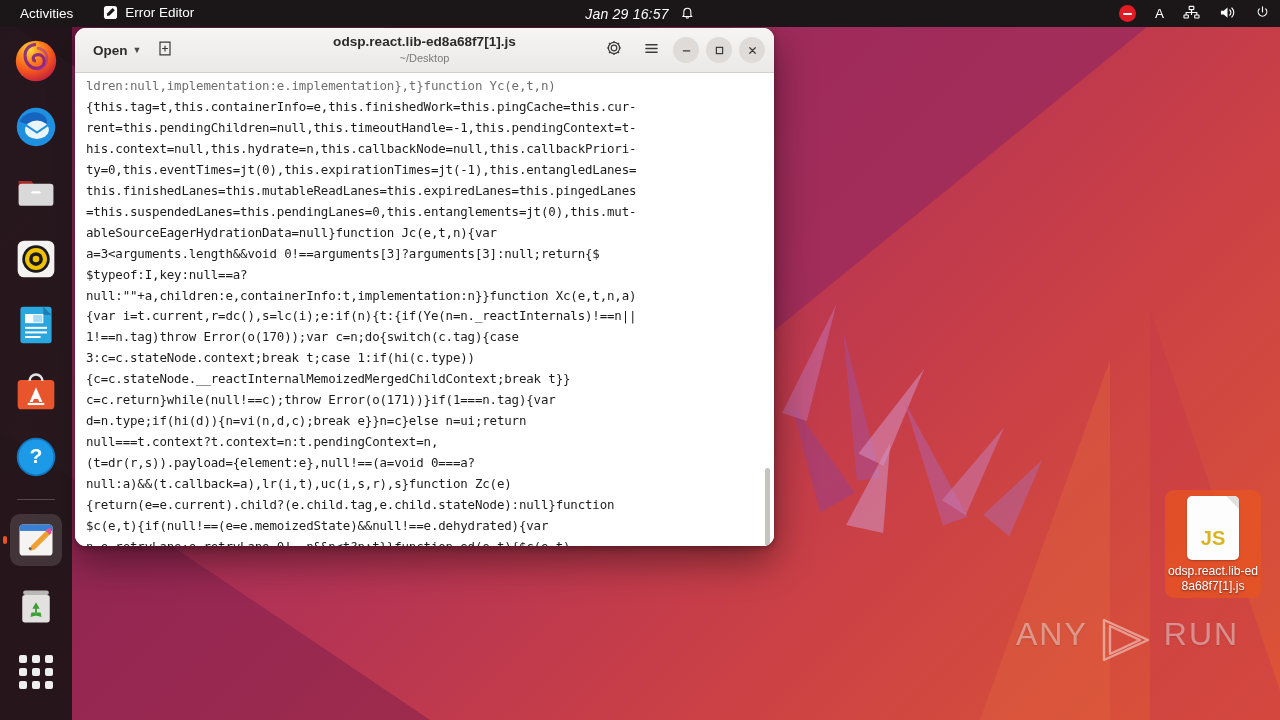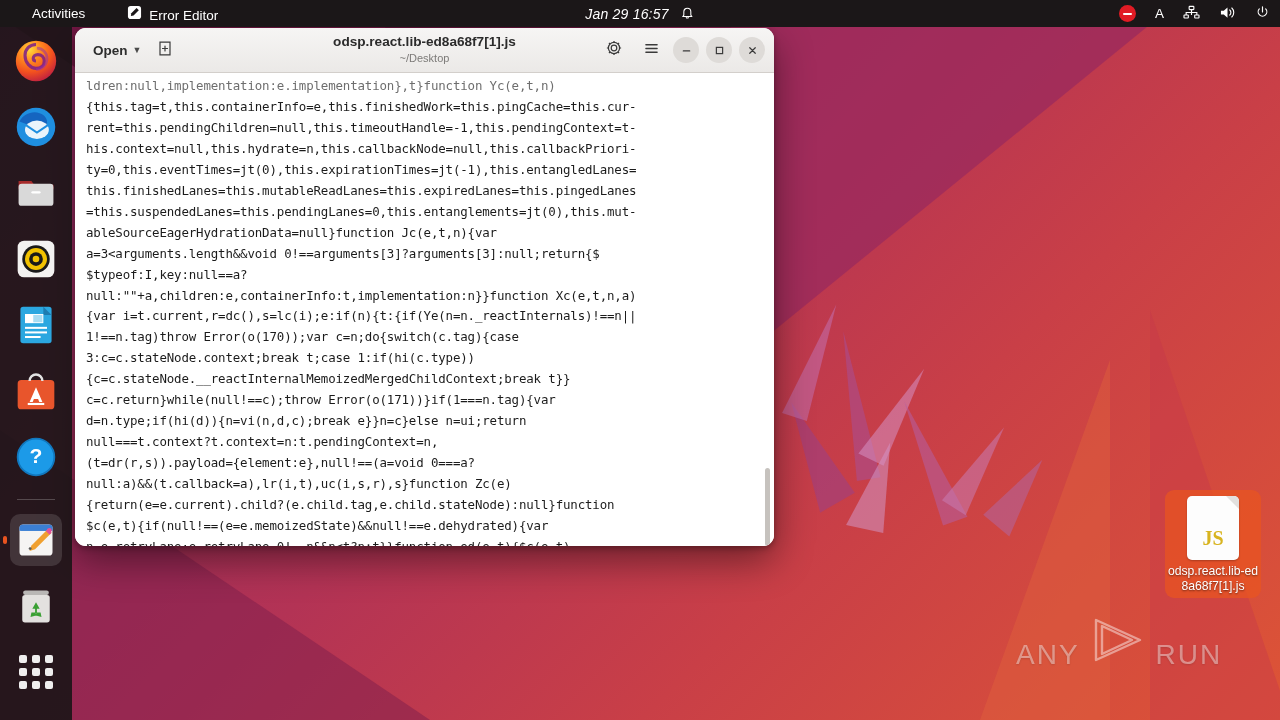--- a/index.html
+++ b/index.html
@@ -93,21 +93,21 @@
   
   #topbar {
     position: absolute; left: 0; top: 0; width: 1280px; height: 27px;
     background: #1b1718;
     color: #ffffff;
     display: flex; align-items: center;
     font-size: 13.5px;
     z-index: 40;
   }
   .tb-left { display: flex; align-items: center; gap: 18px; padding-left: 14px; }
-  .tb-item { display: flex; align-items: flex-end; gap: 7px; padding: 3px 6px; border-radius: 4px; color: #ffffff; margin-left: 12px; }
+  .tb-item { display: flex; align-items: flex-start; gap: 7px; padding: 3px 6px; border-radius: 4px; color: #ffffff; }
   .tb-center { position: absolute; left: 50%; transform: translateX(-50%);
                display: flex; align-items: center; gap: 12px; }
   .tb-clock { letter-spacing: .2px; font-size: 14px; font-style: italic; }
   .tb-right { position: absolute; right: 10px; display: flex; align-items: center; gap: 19px; }
   .dnd-dot {
     width: 17px; height: 17px; border-radius: 50%;
     background: #e01b24; display: flex; align-items: center; justify-content: center;
   }
   .dnd-dot i { display: block; width: 9px; height: 2px; background: #fff; border-radius: 1px; }
   .kbd-a { font-size: 13.5px; color: #fff; }
@@ -223,35 +223,35 @@
   .js-page {
     width: 52px; height: 64px; background: #fdfdfd; border-radius: 5px;
     position: relative; display: flex; align-items: center; justify-content: center;
     box-shadow: 0 1px 2px rgba(0,0,0,.25);
   }
   .js-page::after {
     content: ""; position: absolute; right: 0; top: 0;
     border-left: 13px solid transparent; border-top: 13px solid #e2e0de;
     border-top-right-radius: 5px;
   }
-  .js-text { font-family: Liberation Serif, serif; font-weight: bold; font-size: 20px; color: #d8b420; margin-top: 20px; }
+  .js-text { font-family: Liberation Sans, sans-serif; font-weight: bold; font-size: 20px; color: #d8b420; margin-top: 20px; }
   .desk-label {
     margin-top: 4px; font-size: 12.2px; color: #ffffff; text-align: center;
     line-height: 15px; text-shadow: 0 1px 2px rgba(0,0,0,.55);
     word-break: break-all; width: 94px;
   }
   #desk-home { left: 1165px; top: 612px; }
   .home-ico { width: 50px; height: 46px; }
   #desk-home .desk-label { word-break: normal; }
 
   
   #watermark {
     position: absolute; left: 1016px; top: 616px;
-    display: flex; align-items: flex-end; gap: 8px;
-    font-size: 28px; letter-spacing: 2px;
+    display: flex; align-items: flex-start; gap: 8px;
+    font-size: 32px; letter-spacing: 2px;
     color: rgba(255,255,255,.42);
     font-family: "Liberation Sans", sans-serif;
     z-index: 25; pointer-events: none;
     text-shadow: 0 1px 2px rgba(0,0,0,.12);
   }
   #watermark .wm-play { display: inline-block; }
 </style>
 </head>
 <body>
 

